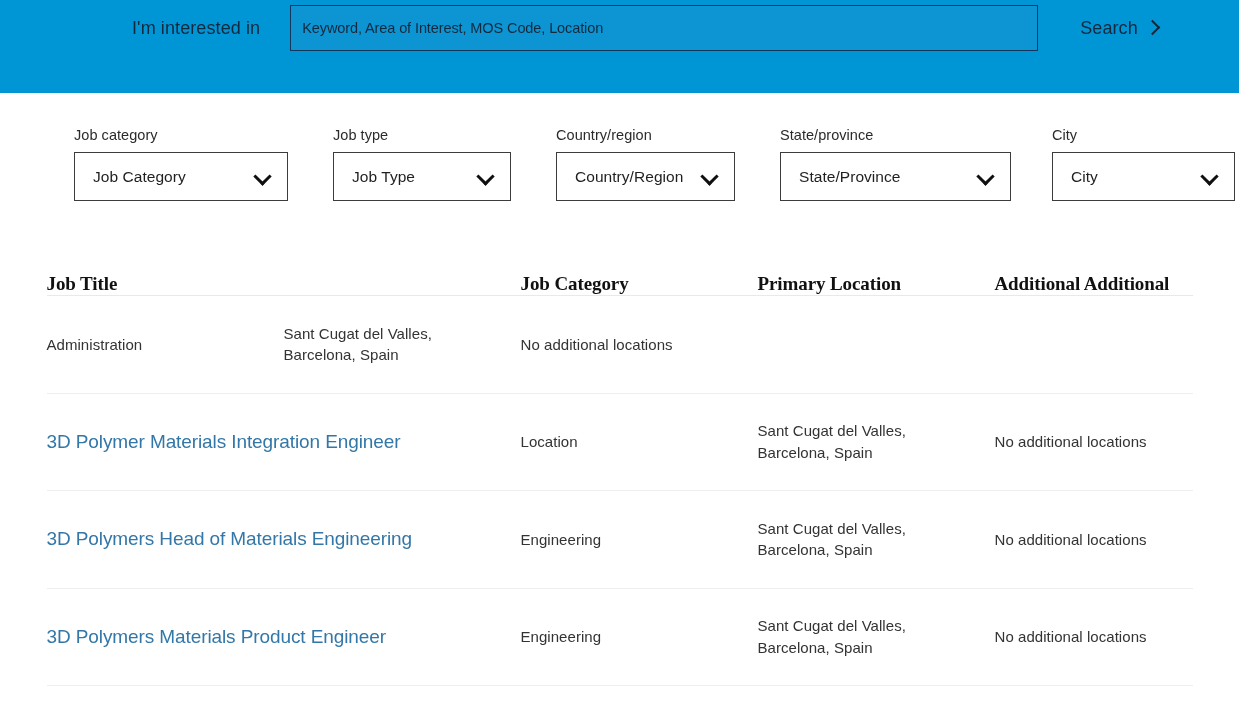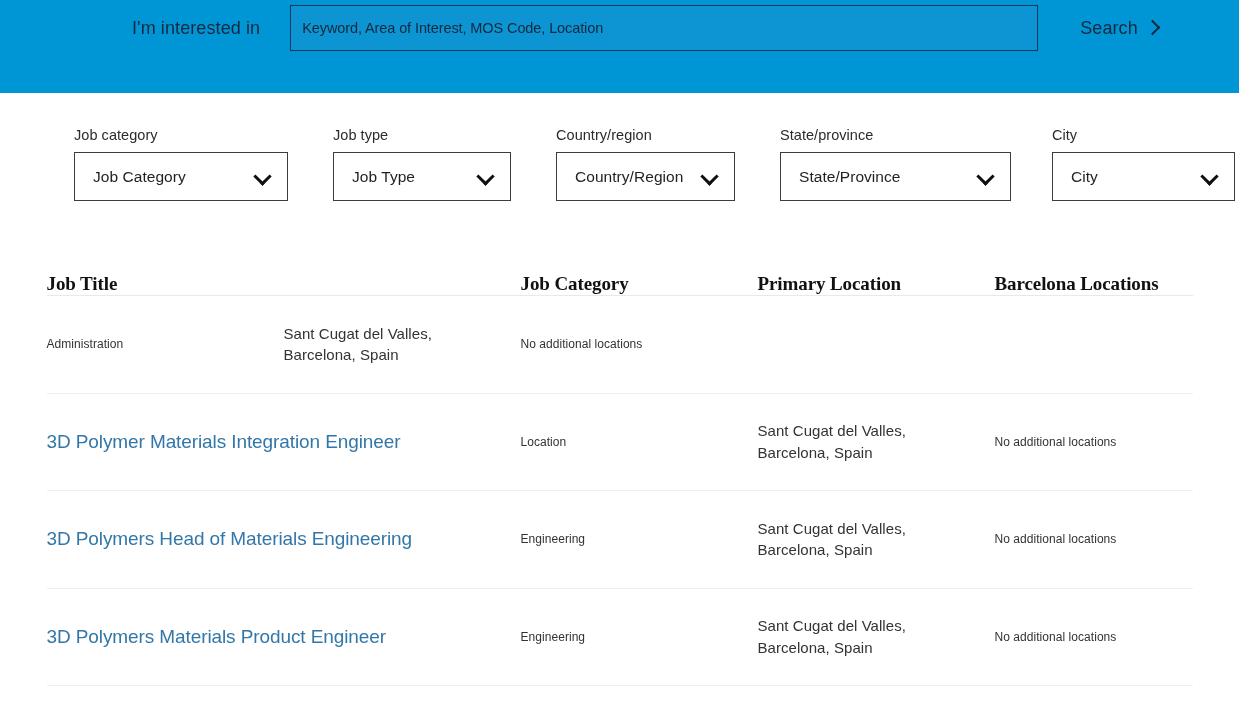--- a/index.html
+++ b/index.html
@@ -158,21 +158,21 @@
   .col-extra   { width: 198px; box-sizing: border-box; }
 
   .job-link {
     font-size: 19px;
     color: #3277a8;
     text-decoration: none;
     letter-spacing: -0.1px;
     cursor: pointer;
   }
   .cell-text {
-    font-size: 12px;
+    font-size: 15px;
     color: #333333;
     letter-spacing: 0.05px;
   }
   .cell-loc {
     font-size: 15px;
     color: #333333;
     line-height: 1.42;
     letter-spacing: 0.05px;
   }
 </style>
@@ -235,21 +235,21 @@
   </div>
 
 </div>
 
 <div class="table">
 
   <div class="table-head">
     <div class="col-title th">Job Title</div>
     <div class="col-cat th">Job Category</div>
     <div class="col-primary th">Primary Location</div>
-    <div class="col-extra th">Barcelona Locations</div>
+    <div class="col-extra th">Additional Additional</div>
   </div>
 
   <div class="row">
     <div class="col-cat cell-text">Administration</div>
     <div class="col-primary cell-loc">
       <div>Sant Cugat del Valles,</div>
       <div>Barcelona, Spain</div>
     </div>
     <div class="col-extra cell-text">No additional locations</div>
   </div>

